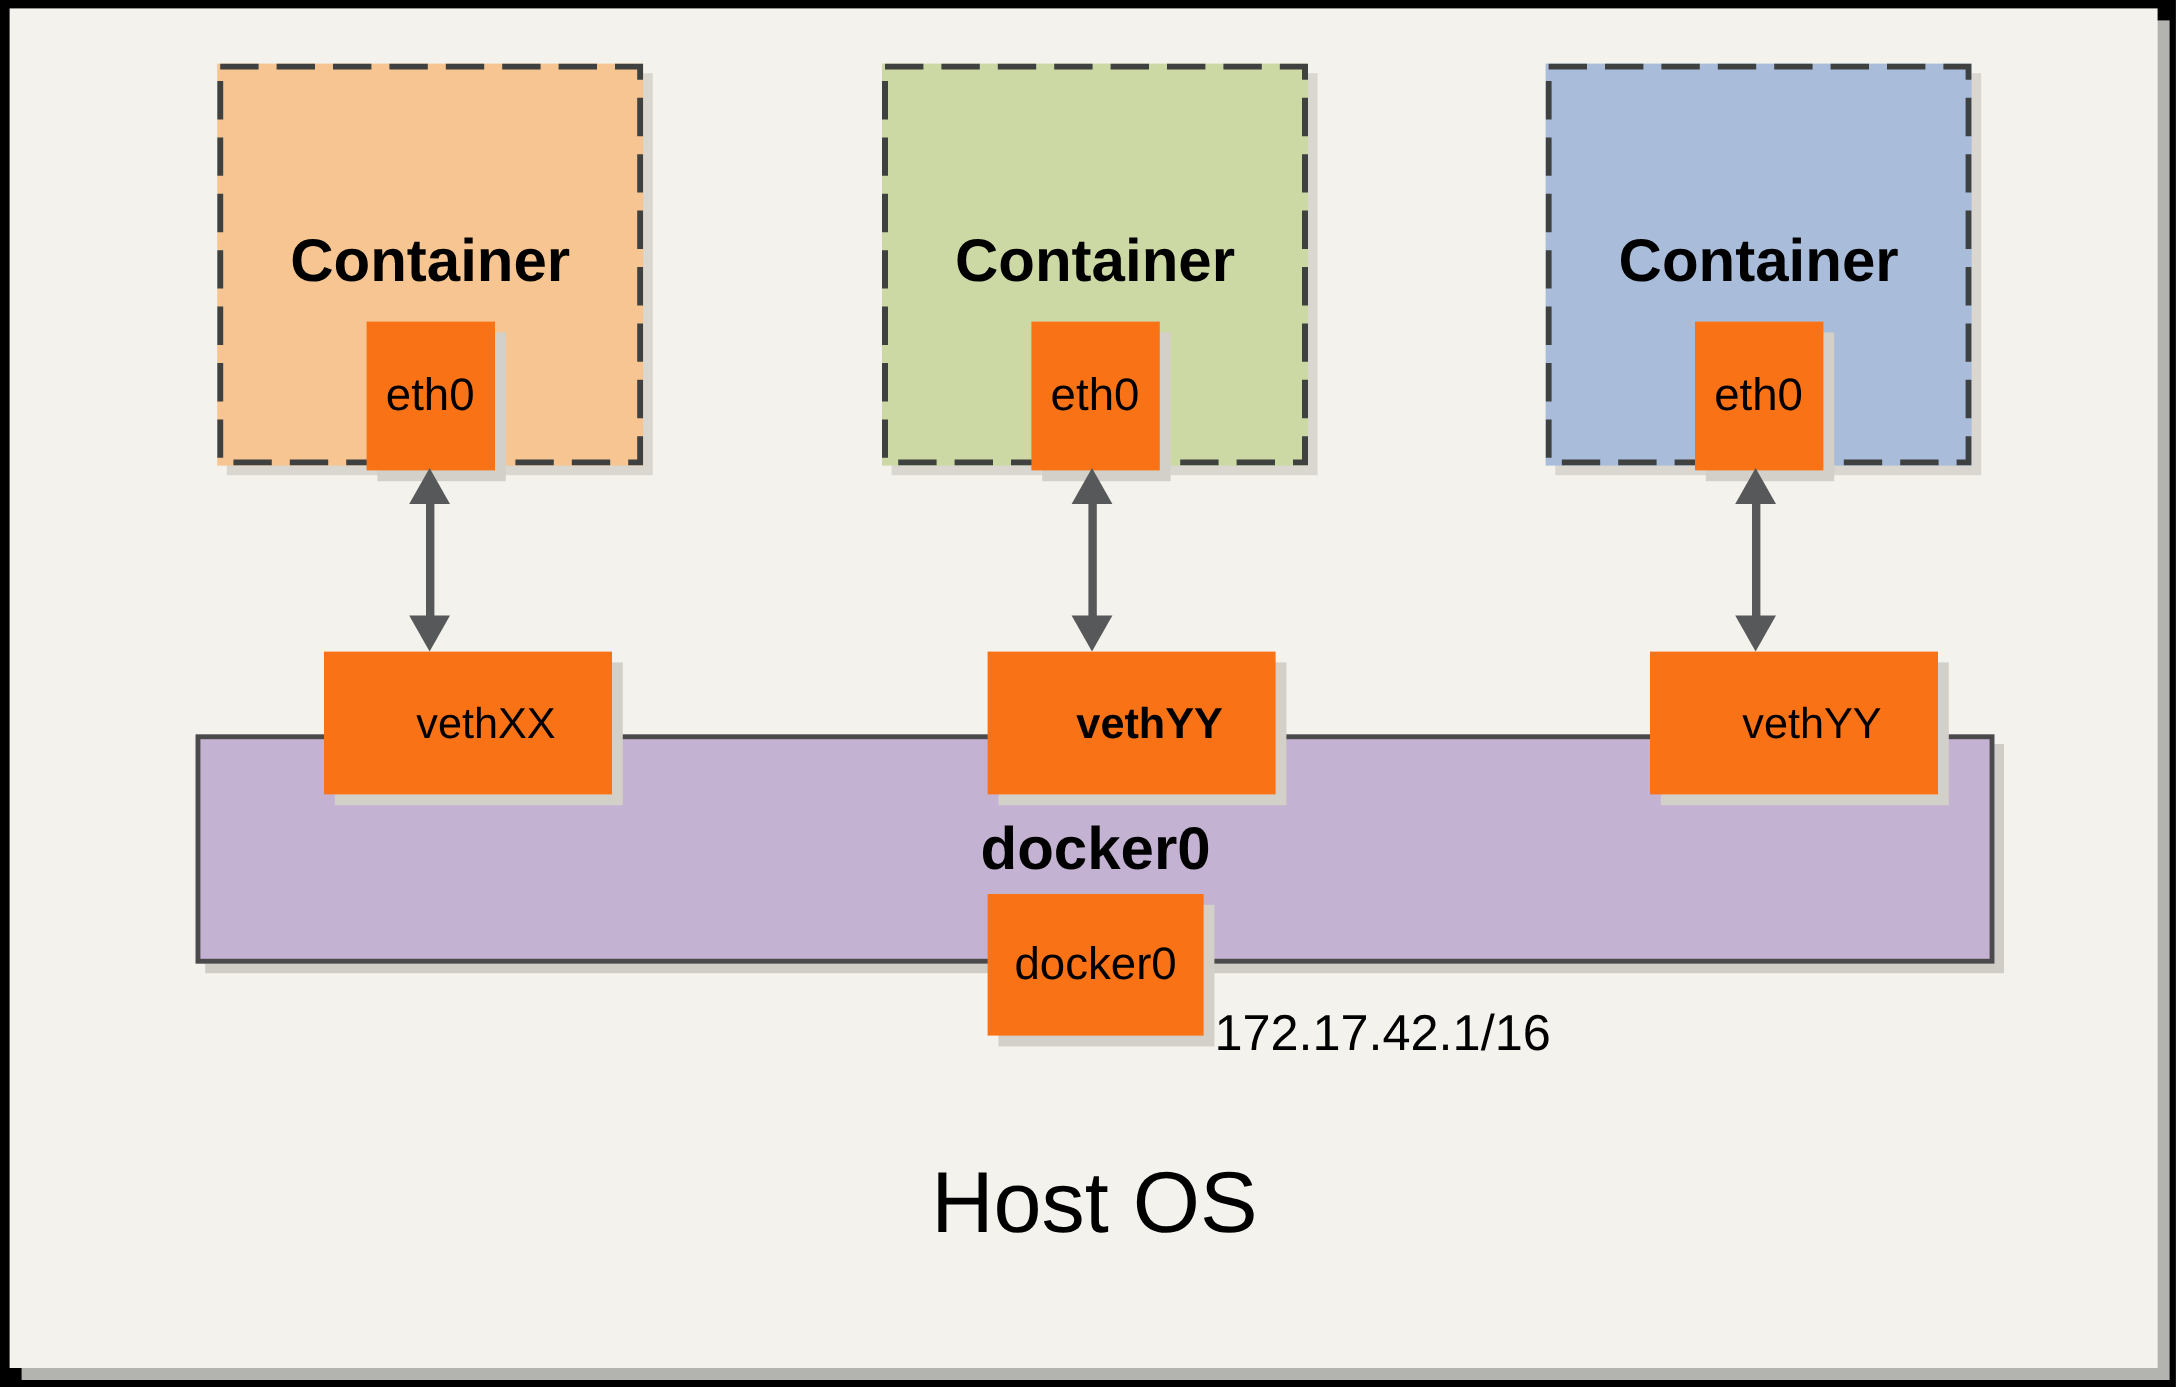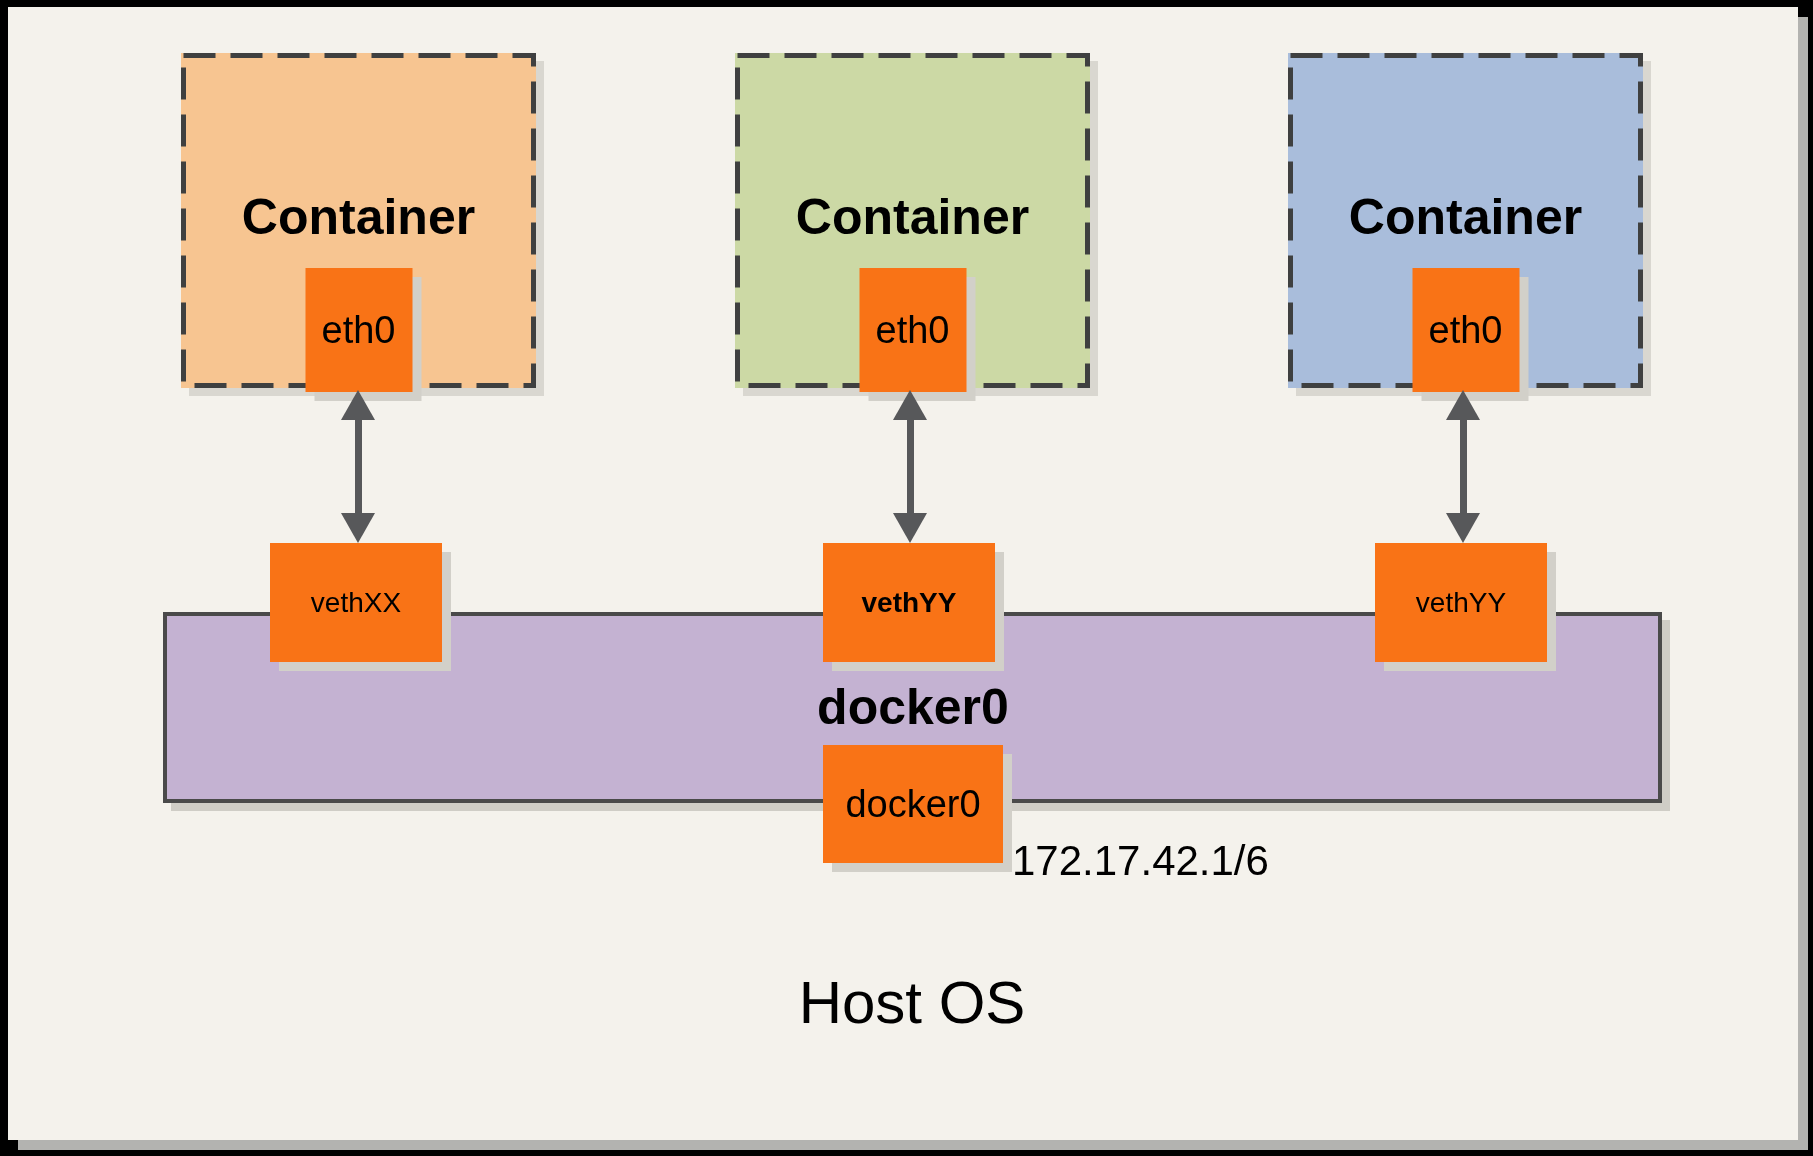--- a/index.html
+++ b/index.html
@@ -26,21 +26,21 @@
   }
 
   
   .note {
     position:absolute; background:#f97316; color:#000;
     display:flex; align-items:center; justify-content:center;
     box-shadow:9px 9px 0 #d2d0c9; white-space:nowrap;
   }
   .eth { left:50%; transform:translateX(-50%); top:215px; width:107px; height:124px;
          font-size:38px; }
-  .veth { top:543px; width:172px; height:119px; font-size:28px; }
+  .veth { top:543px; width:210px; height:119px; font-size:36px;padding-left:30px; }
   .veth.v1 { left:270px; }
   .veth.v2 { left:823px;font-weight:bold; }
   .veth.v3 { left:1375px; }
   .dockerif { left:823px; top:745px; width:180px; height:118px; font-size:38px; }
 
   
   .arrow { position:absolute; top:390px; width:34px; height:153px; }
   .arrow.a1 { left:341px; } .arrow.a2 { left:893px; } .arrow.a3 { left:1446px; }
   .arrow .head-top, .arrow .head-bottom {
     position:absolute; left:50%; transform:translateX(-50%); width:0; height:0;
@@ -60,21 +60,21 @@
   .bridge-label {
     position:absolute; left:913px; top:682px; transform:translateX(-50%);
     font-size:50px; line-height:50px; font-weight:bold; color:#000; white-space:nowrap;
   }
   .ip-label {
     position:absolute; left:1012px; top:838px; font-size:42px; line-height:46px;
     color:#000; white-space:nowrap;
   }
   .host-label {
     position:absolute; left:912px; top:953px; transform:translateX(-50%);
-    font-size:60px; line-height:100px; color:#000; white-space:nowrap;
+    font-size:72px; line-height:100px; color:#000; white-space:nowrap;
   }
 </style>
 </head>
 <body>
 
 <div class="frame">
   <div class="panel"></div>
   <div class="scene">
 
     <div class="cbox c1">
@@ -118,17 +118,17 @@
     </div>
 
     <div class="bridge"></div>
 
     <div class="note veth v1">vethXX</div>
     <div class="note veth v2">vethYY</div>
     <div class="note veth v3">vethYY</div>
 
     <div class="bridge-label">docker0</div>
     <div class="note dockerif">docker0</div>
-    <div class="ip-label">172.17.42.1/6</div>
+    <div class="ip-label">172.17.42.1/16</div>
 
     <div class="host-label">Host OS</div>
   </div>
 </div>
 
 </body></html>

